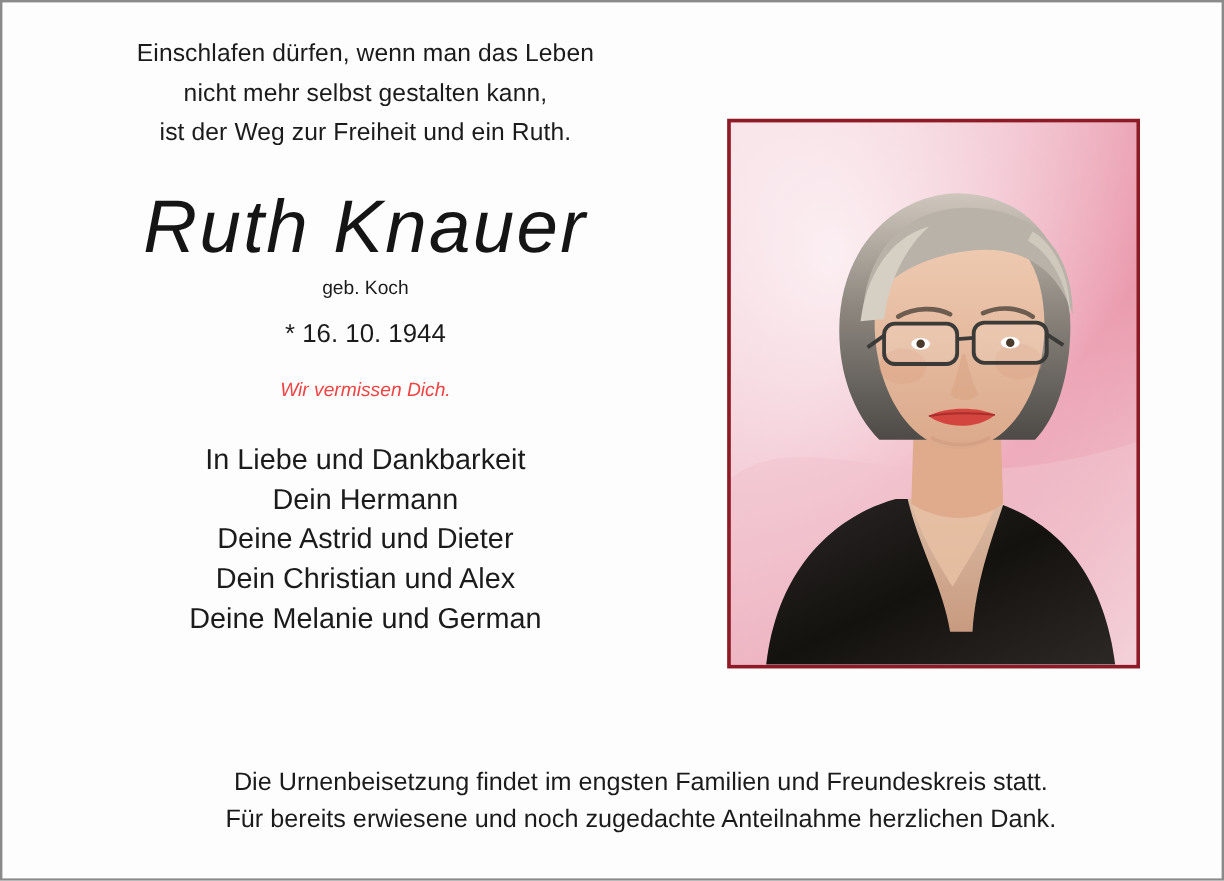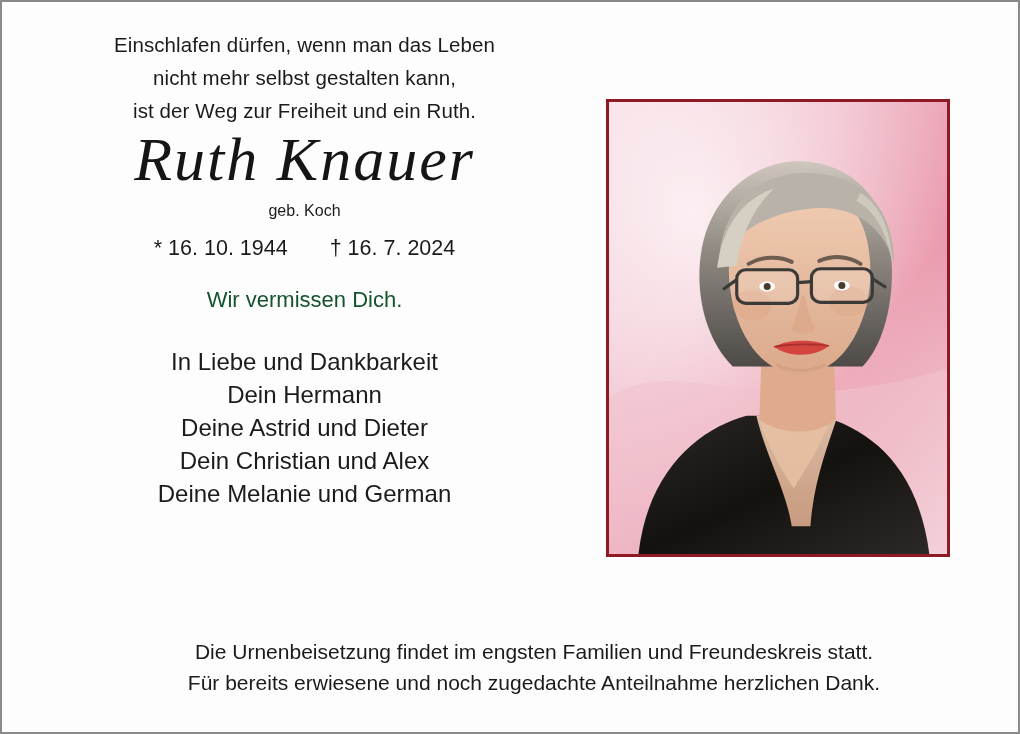--- a/index.html
+++ b/index.html
@@ -41,21 +41,22 @@
 
   .verse {
     font-size: 20.5px;
     line-height: 33px;
     color: #1b1b1b;
     letter-spacing: 0.1px;
   }
   .verse div { white-space: nowrap; }
 
   .name {
-    font-family: Liberation Serif, serif;
+    margin-top: 30px;
+    font-family: Liberation Sans, sans-serif;
     font-style: italic;
     font-size: 62px;
     line-height: 1.05;
     letter-spacing: 2px;
     color: #151515;
     font-weight: 400;
   }
 
   .maiden {
     margin-top: 10px;
@@ -68,22 +69,23 @@
     font-size: 21.5px;
     color: #1b1b1b;
     display: flex;
     justify-content: center;
     gap: 42px;
   }
   .dates span { white-space: nowrap; }
 
   .missing {
     margin-top: 26px;
-    font-size: 22px;
-    color: #14532d;
+    font-size: 16px;
+    color: #ef4444;
+    font-style: italic;
   }
 
   .family {
     margin-top: 32px;
     font-size: 24px;
     line-height: 33px;
     color: #1b1b1b;
   }
   .family div { white-space: nowrap; }
 
@@ -131,21 +133,20 @@
         <div>nicht mehr selbst gestalten kann,</div>
         <div>ist der Weg zur Freiheit und ein Ruth.</div>
       </div>
 
       <div class="name">Ruth Knauer</div>
 
       <div class="maiden">geb. Koch</div>
 
       <div class="dates">
         <span>* 16. 10. 1944</span>
-        <span>† 16. 7. 2024</span>
       </div>
 
       <div class="missing">Wir vermissen Dich.</div>
 
       <div class="family">
         <div>In Liebe und Dankbarkeit</div>
         <div>Dein Hermann</div>
         <div>Deine Astrid und Dieter</div>
         <div>Dein Christian und Alex</div>
         <div>Deine Melanie und German</div>

